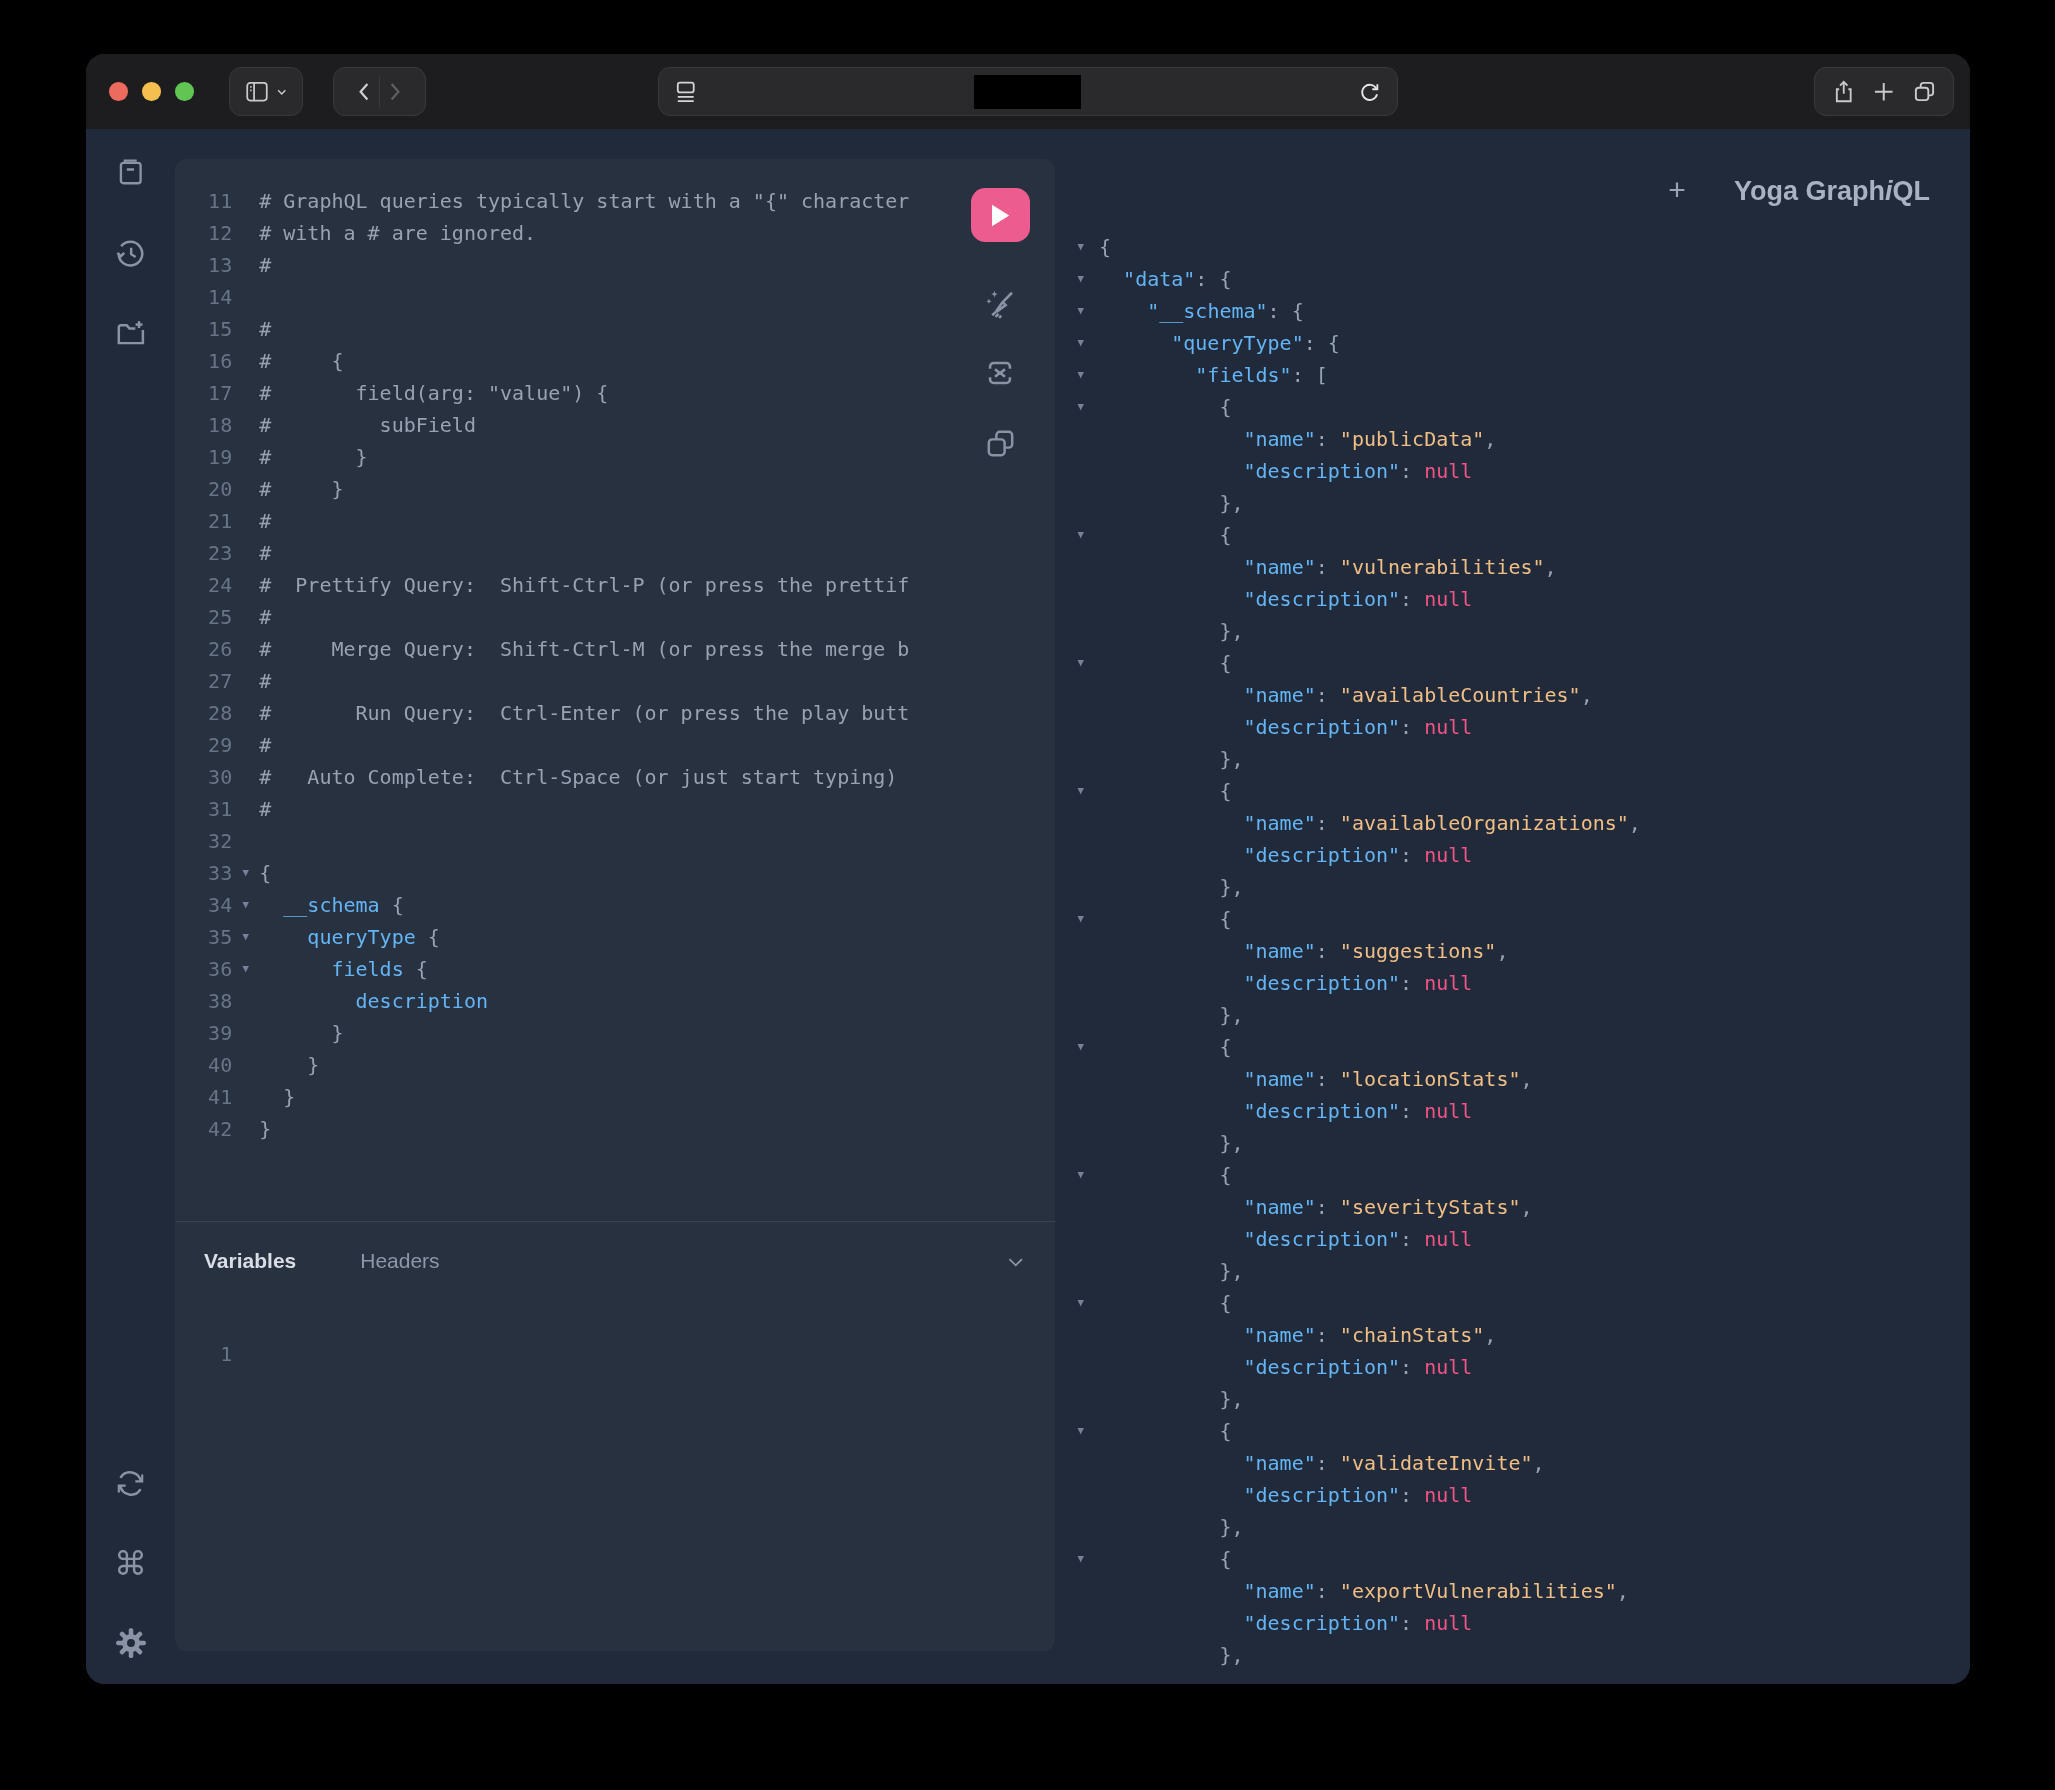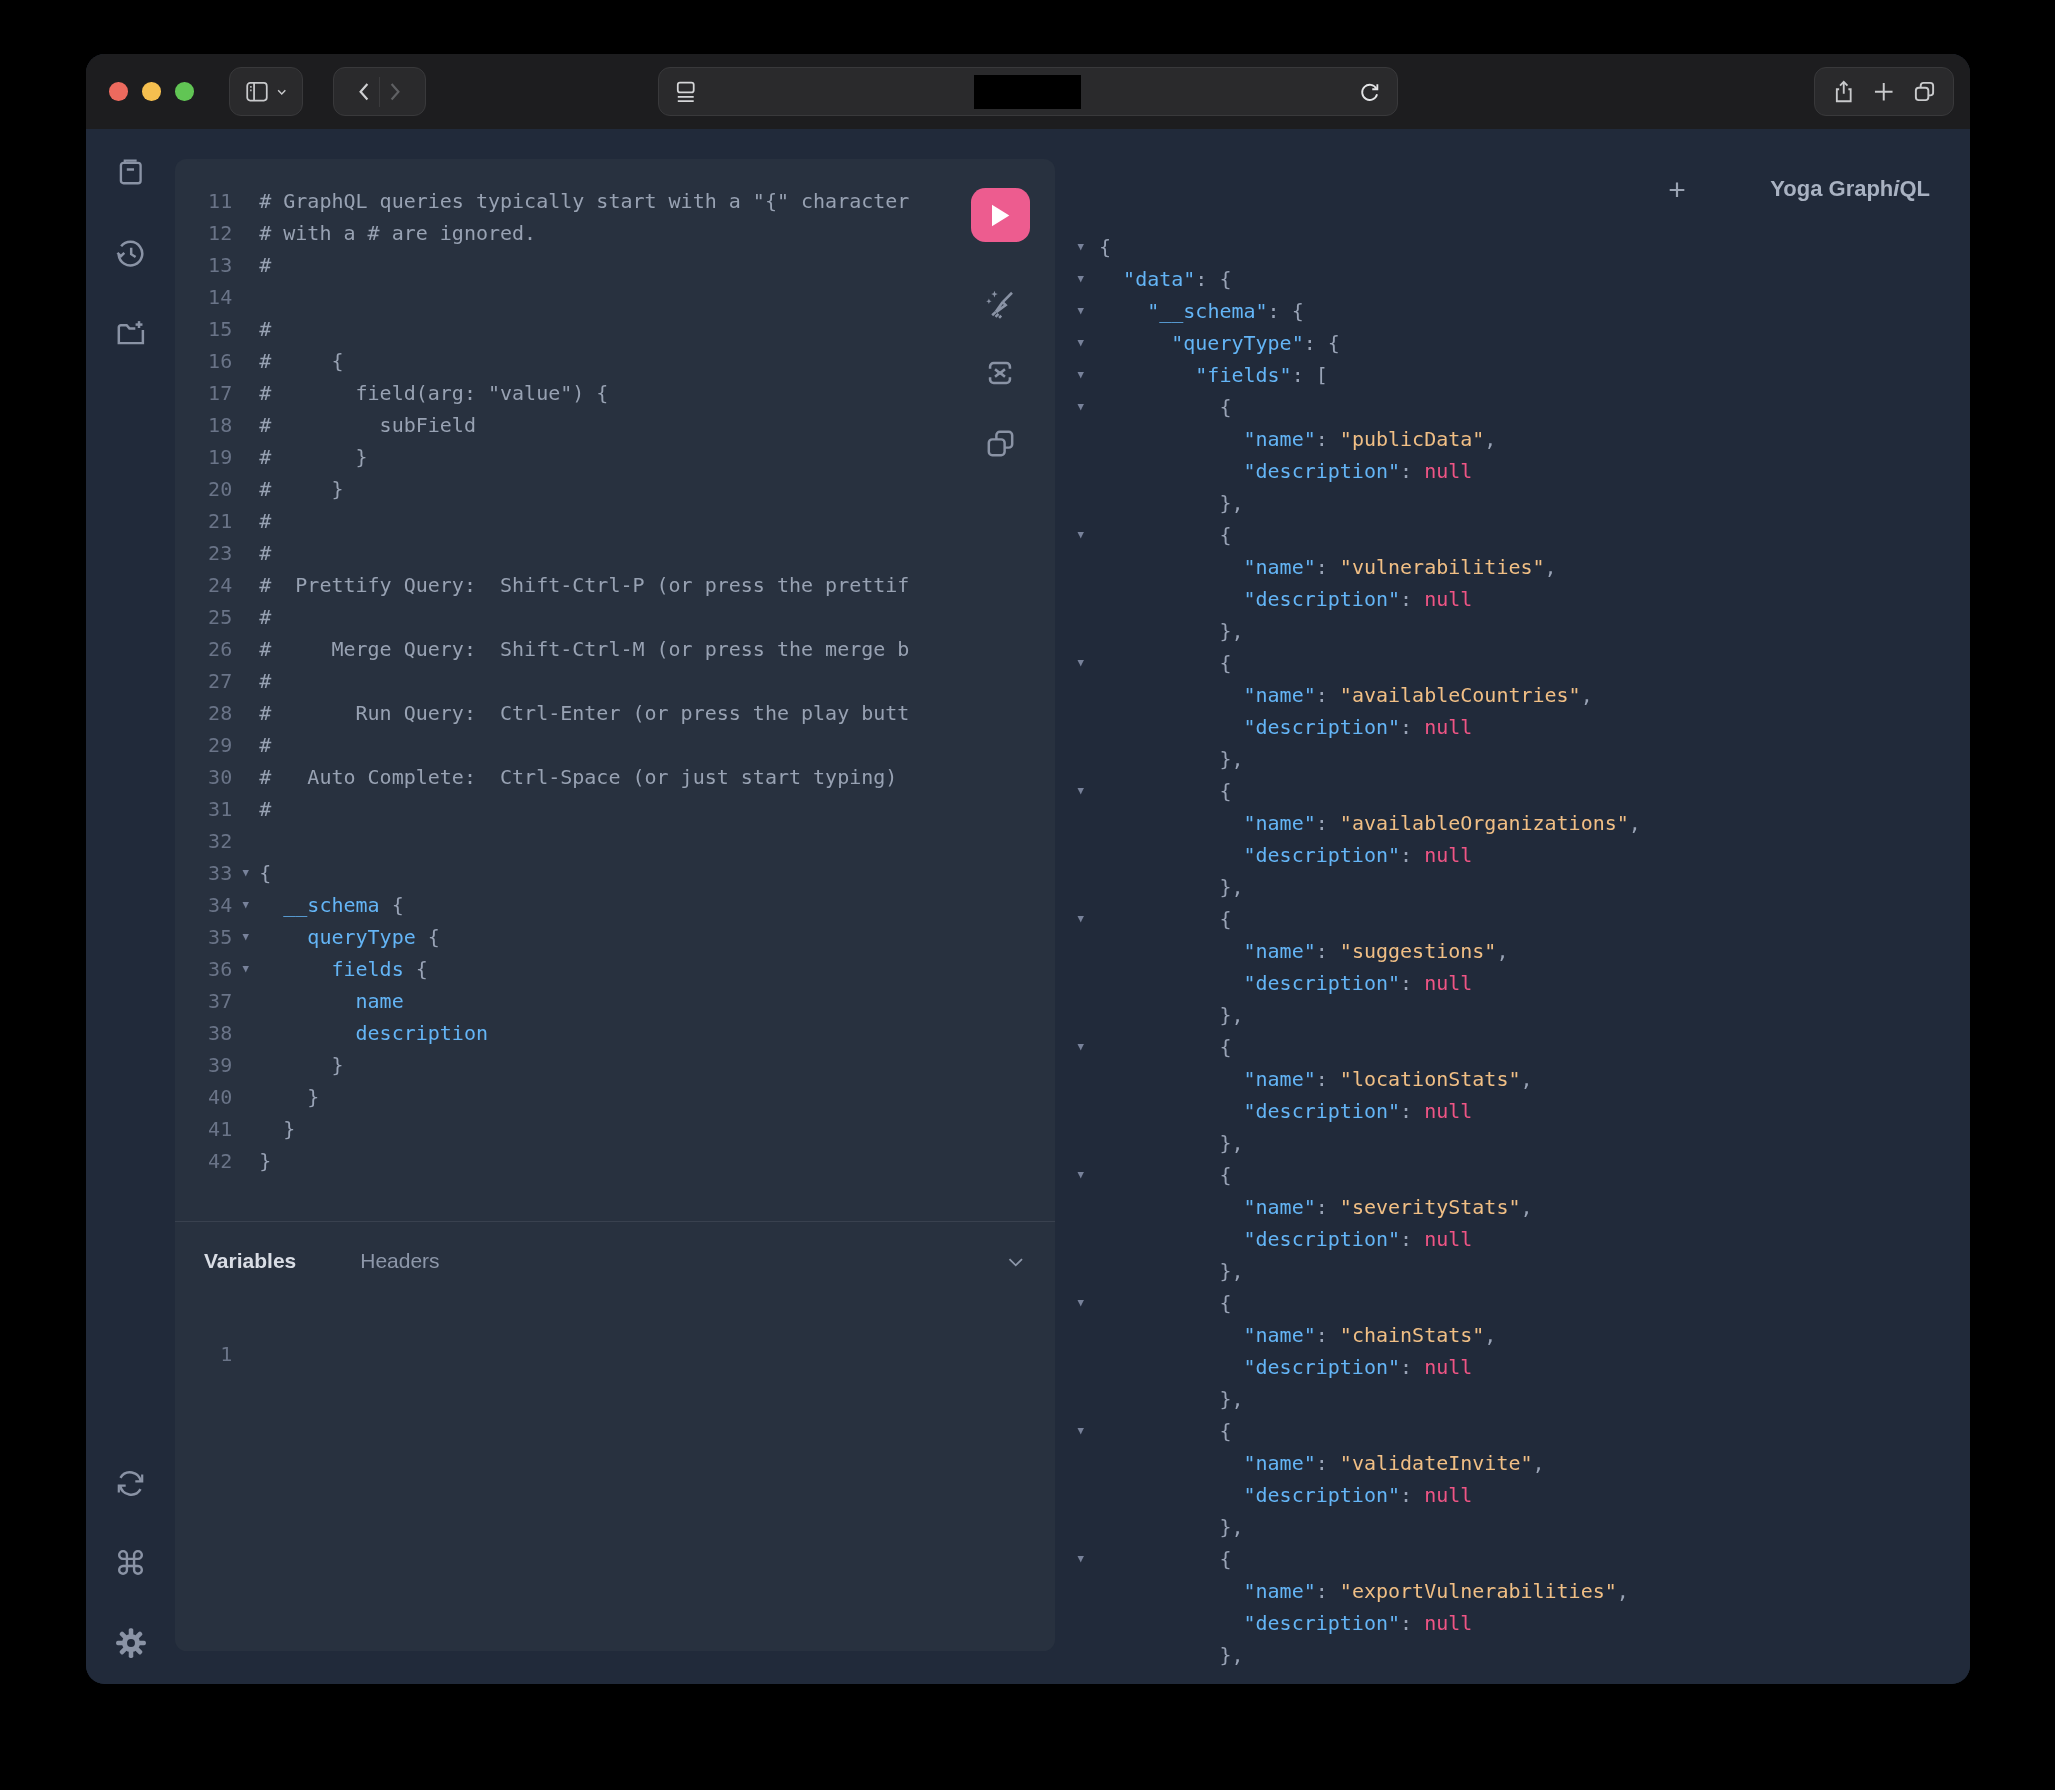--- a/index.html
+++ b/index.html
@@ -53,21 +53,21 @@
   .sec-tab.dim{color:var(--c-ui-text-dim,#8d97a9);}
   .sec-chev{position:absolute;right:29px;top:29px;width:21.5px;height:21.5px;}
   .vars-gutter{position:absolute;left:7.2px;top:116px;width:50px;text-align:right;
     font:20px/32px "DejaVu Sans Mono",monospace;color:var(--c-code-lineno,#6a7488);}
   
   .resp{position:absolute;left:970px;top:0;width:914px;height:100%;overflow:hidden;}
   .resp-header{position:absolute;left:0;top:0;width:100%;height:115px;}
   .add-tab{position:absolute;left:604px;top:44px;width:34px;height:34px;background:none;border:none;
     color:#9aa3b3;font-size:30px;font-weight:300;line-height:34px;text-align:center;padding:0;cursor:pointer;
     font-family:"Liberation Sans",sans-serif;}
-  .logo{position:absolute;right:40px;top:47px;font-size:22px;font-weight:bold;color:var(--c-title-color,#a9b2c2);}
+  .logo{position:absolute;right:40px;top:47px;font-size:27px;font-weight:bold;color:var(--c-title-color,#a9b2c2);}
   .logo .it{font-style:italic;}
   .resp-code{position:absolute;left:21.5px;top:102px;}
   .rl{display:flex;height:32px;align-items:center;font:20px/32px "DejaVu Sans Mono",monospace;}
   .rfold{width:21.5px;flex:none;font-size:10.7px;color:#78829a;}
   .rct{white-space:pre;}
   svg{display:block;}
 </style>
 </head>
 <body>
 
@@ -316,25 +316,20 @@
             </div>
             <div class="cl">
               <span class="ln">35</span>
               <span class="cfold">▼</span>
               <span class="cct"><span class="pln">    </span><span class="prop">queryType</span><span class="pun"> {</span></span>
             </div>
             <div class="cl">
               <span class="ln">36</span>
               <span class="cfold">▼</span>
               <span class="cct"><span class="pln">      </span><span class="prop">fields</span><span class="pun"> {</span></span>
-            </div>
-            <div class="cl">
-              <span class="ln">37</span>
-              <span class="cfold"></span>
-              <span class="cct"><span class="pln">        </span><span class="prop">name</span></span>
             </div>
             <div class="cl">
               <span class="ln">38</span>
               <span class="cfold"></span>
               <span class="cct"><span class="pln">        </span><span class="prop">description</span></span>
             </div>
             <div class="cl">
               <span class="ln">39</span>
               <span class="cfold"></span>
               <span class="cct"><span class="pun">      }</span></span>

